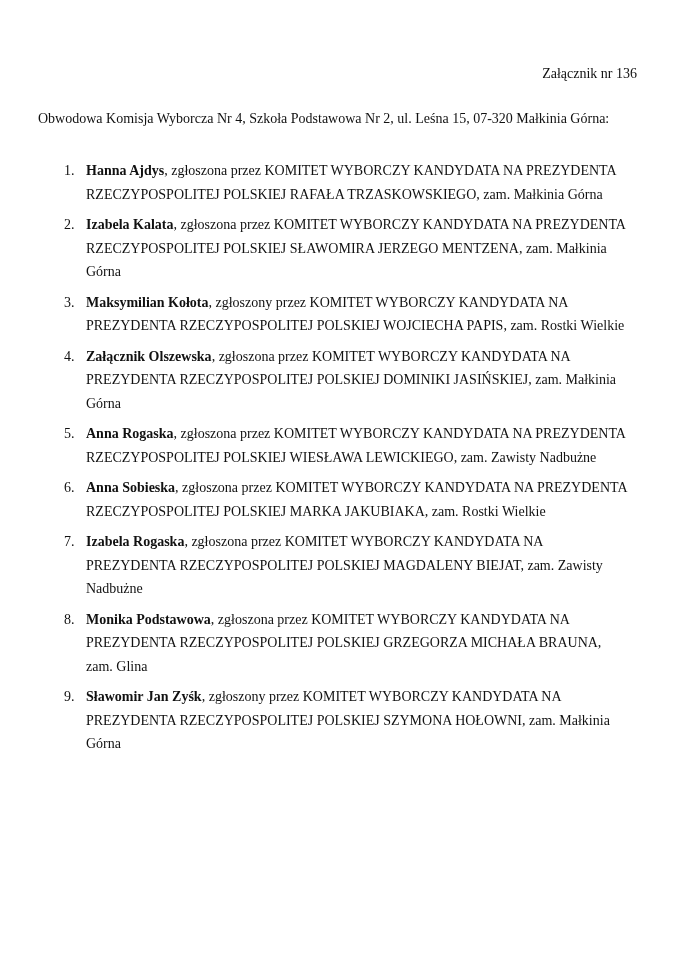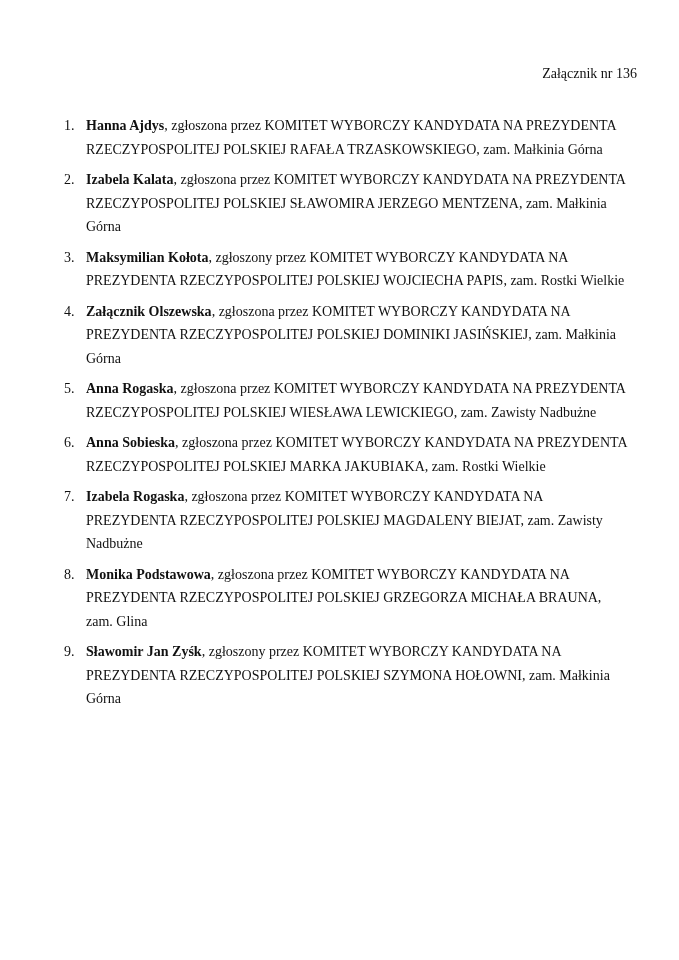--- a/index.html
+++ b/index.html
@@ -56,20 +56,21 @@
 </style>
 </head>
 <body>
 
 <div class="page">
 
   <div class="doc-header">
     <div>Załącznik nr 136</div>
   </div>
 
+  <div class="commission-heading">Obwodowa Komisja Wyborcza Nr 4, Szkoła Podstawowa Nr 2, ul. Leśna 15, 07-320 Małkinia Górna:</div>
 
   <ul class="members-list">
 
     <li class="member">
       <span class="member-number">1.</span>
       <span class="member-text"><span class="member-name">Hanna Ajdys</span><span>, zgłoszona przez KOMITET WYBORCZY KANDYDATA NA PREZYDENTA RZECZYPOSPOLITEJ POLSKIEJ RAFAŁA TRZASKOWSKIEGO, zam. Małkinia Górna</span></span>
     </li>
 
     <li class="member">
       <span class="member-number">2.</span>

